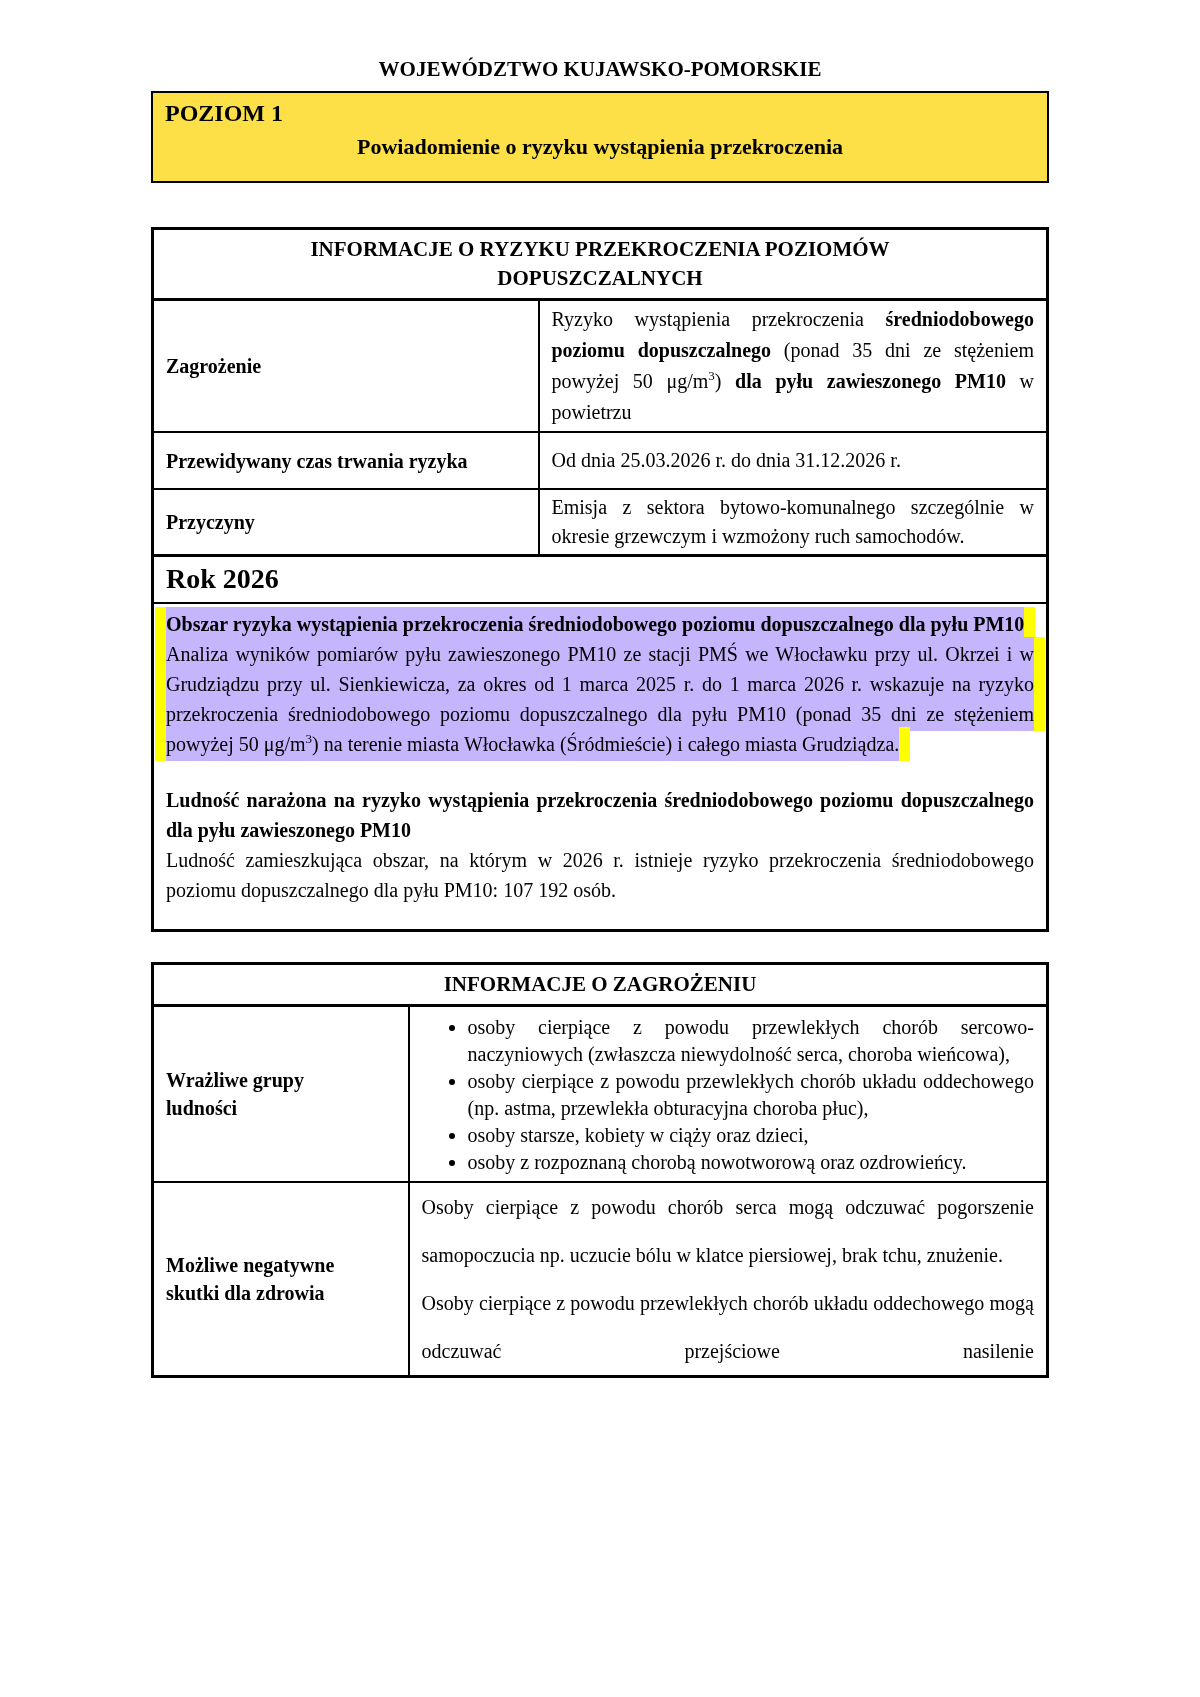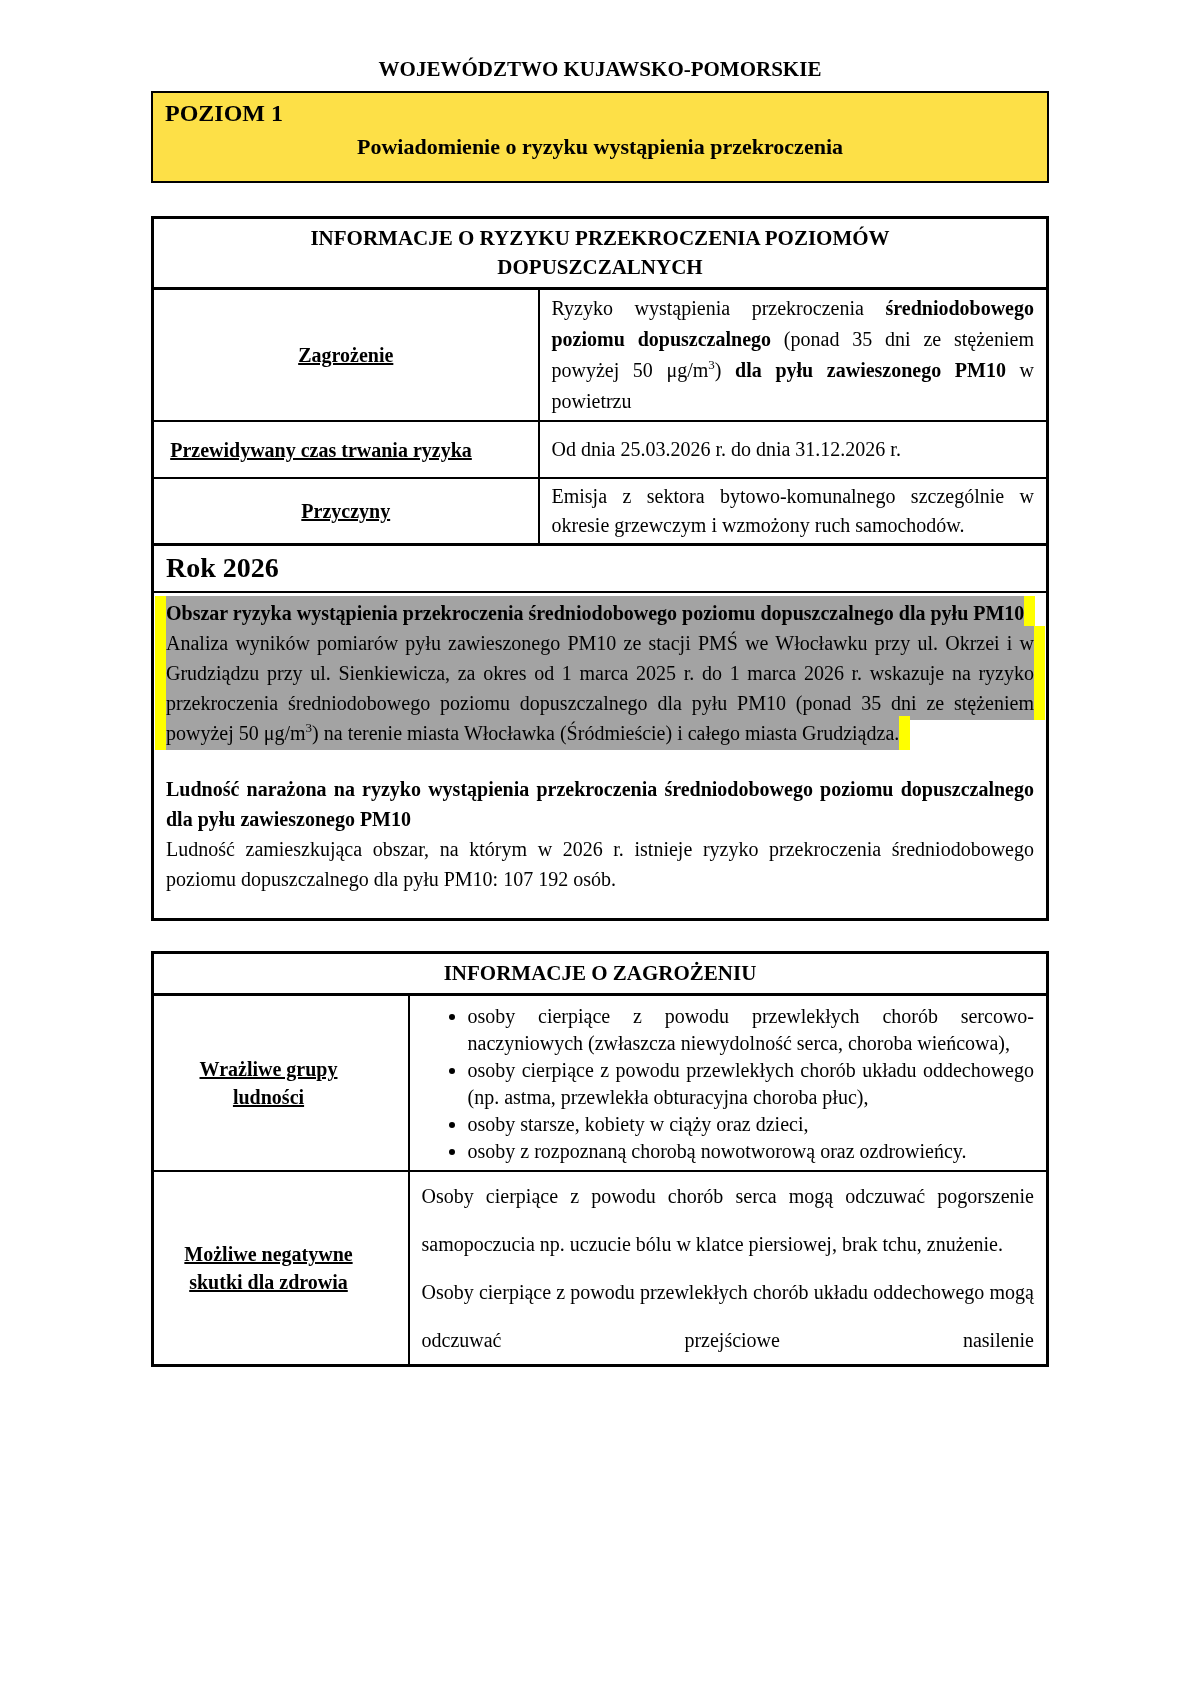--- a/index.html
+++ b/index.html
@@ -8,34 +8,34 @@
     font-family:"Liberation Serif","DejaVu Serif",serif;
   }
   .content{width:898px;margin:0 auto;padding-top:56px;}
   .doc-header{text-align:center;font-weight:bold;font-size:21px;line-height:1.3;margin-bottom:8px;}
   .banner{border:2px solid #000;background:#fde047;padding:5px 12px 16px 12px;}
   .banner-level{font-size:24px;font-weight:bold;line-height:1.3;}
   .banner-title{text-align:center;font-weight:bold;font-size:22px;line-height:1.6;}
   table.tbl{width:100%;border-collapse:collapse;border:3px solid #000;font-size:20px;table-layout:fixed;}
   .tbl td,.tbl th{border:2px solid #000;padding:3px 12px;vertical-align:middle;}
   th.tbl-title{border-bottom:3px solid #000;text-align:center;font-size:21px;line-height:1.4;padding:5px;font-weight:bold;}
-  td.label{font-weight:bold;line-height:1.4;text-align:center;text-decoration:underline;}
+  td.label{font-weight:bold;line-height:1.4;text-align:left;}
   td.label span{display:block;}
   .w310{max-width:310px;}
   .w205{max-width:205px;}
   td.val{text-align:justify;line-height:1.55;}
   td.val-tall{padding-top:12px;padding-bottom:12px;}
   td.val-causes{line-height:1.45;}
-  .t1{margin-top:33px;}
+  .t1{margin-top:44px;}
   .t2{margin-top:30px;}
   td.year-cell{border-top:3px solid #000;font-weight:bold;font-size:28px;line-height:1.3;padding:4px 12px;}
   td.bigcell{vertical-align:top;padding:5px 12px 24px 12px;}
   .par{text-align:justify;line-height:1.5;margin:0;}
   .hl{
-    background:#a3a3a3;
+    background:#c4b5fd;
     box-shadow:-11px 0 0 #ffff00, 11px 0 0 #ffff00;
     padding:6px 0;
     -webkit-box-decoration-break:clone;box-decoration-break:clone;
   }
   .pop-head{font-weight:bold;margin-top:26px;}
   ul.bullets{margin:4px 0 2px 0;padding-left:46px;list-style:disc outside;}
   ul.bullets li{text-align:justify;line-height:1.35;padding-left:0;}
   td.effects{text-align:justify;line-height:2.4;vertical-align:top;padding-top:0;padding-bottom:0;}
   td.effects .par{line-height:2.4;}
   .stretch-last{text-align-last:justify;}

